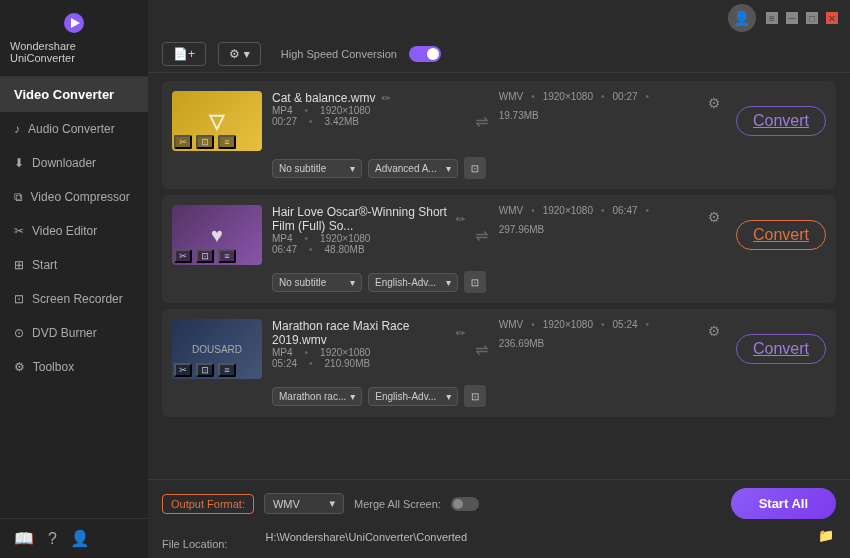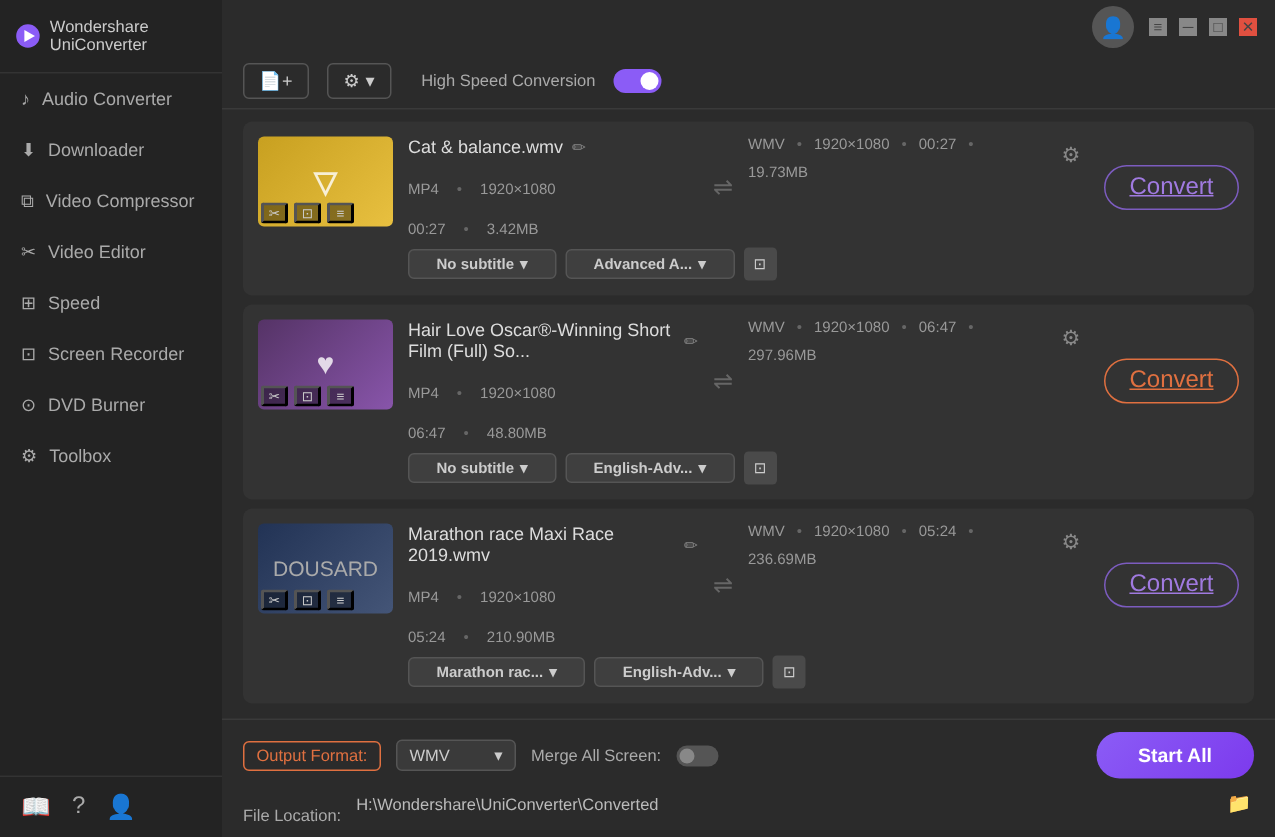--- a/index.html
+++ b/index.html
@@ -21,20 +21,21 @@
       display: flex;
       flex-direction: column;
       height: 558px;
     }
     .sidebar-header {
       display: flex;
       align-items: center;
       padding: 12px 10px;
       gap: 6px;
       border-bottom: 1px solid #333;
+      flex-direction: column;
     }
     .app-logo {
       width: 22px;
       height: 22px;
     }
     .app-title {
       font-size: 11px;
       color: #ccc;
       font-weight: 500;
     }
@@ -251,21 +252,21 @@
       align-items: center;
       justify-content: center;
       font-size: 9px;
       color: #ccc;
       cursor: pointer;
     }
     .video-info {
       flex: 1;
       display: flex;
       flex-direction: column;
-      gap: 16px;
+      gap: 0;
     }
     .video-title-row {
       display: flex;
       align-items: center;
       gap: 6px;
     }
     .video-title {
       font-size: 12px;
       font-weight: 500;
       color: #ddd;
@@ -335,28 +336,27 @@
       align-items: center;
       gap: 6px;
       padding-left: 100px;
     }
     .select-dropdown {
       background: #3f3f3f;
       border: 1px solid #555;
       border-radius: 4px;
       color: #ccc;
       font-size: 10px;
-      padding: 3px 18px;
+      padding: 3px 6px;
       cursor: pointer;
       display: flex;
       align-items: center;
       justify-content: space-between;
       gap: 4px;
       min-width: 90px;
-      font-weight: bold;
     }
     .subtitle-icon-btn {
       width: 22px;
       height: 22px;
       background: #4a4a4a;
       border-radius: 3px;
       display: flex;
       align-items: center;
       justify-content: center;
       font-size: 10px;
@@ -433,20 +433,21 @@
     }
     .file-location-label {
       font-size: 11px;
       color: #aaa;
       margin-top: 15px;
     }
     .file-location-path {
       font-size: 11px;
       color: #bbb;
       flex: 1;
+      margin-left: 28px;
     }
     .folder-icon-btn {
       width: 18px;
       height: 18px;
       cursor: pointer;
       font-size: 13px;
       color: #aaa;
     }
     .thumb-text {
       font-size: 20px;
@@ -458,39 +459,40 @@
 <body>
 
 <div class="sidebar">
   <div class="sidebar-header">
     <svg class="app-logo" viewBox="0 0 22 22">
       <circle cx="11" cy="11" r="10" fill="#8b5cf6"></circle>
       <polygon points="8,6 17,11 8,16" fill="white"></polygon>
     </svg>
     <span class="app-title">Wondershare UniConverter</span>
   </div>
+  <div class="sidebar-main-item">Video Converter</div>
   <div class="sidebar-item">
     <span>♪</span>
     <span>Audio Converter</span>
   </div>
   <div class="sidebar-item">
     <span>⬇</span>
     <span>Downloader</span>
   </div>
   <div class="sidebar-item">
     <span>⧉</span>
     <span>Video Compressor</span>
   </div>
   <div class="sidebar-item">
     <span>✂</span>
     <span>Video Editor</span>
   </div>
   <div class="sidebar-item">
     <span>⊞</span>
-    <span>Speed</span>
+    <span>Start</span>
   </div>
   <div class="sidebar-item">
     <span>⊡</span>
     <span>Screen Recorder</span>
   </div>
   <div class="sidebar-item">
     <span>⊙</span>
     <span>DVD Burner</span>
   </div>
   <div class="sidebar-item">
@@ -642,21 +644,21 @@
           <span>English-Adv...</span>
           <span>▾</span>
         </div>
         <button class="subtitle-icon-btn">⊡</button>
       </div>
     </div>
 
     <div class="video-card">
       <div class="video-card-top">
         <div class="video-thumb video-thumb-3">
-          <span style="font-size:14px;color:#aaa;padding:2px;">DOUSARD</span>
+          <span style="font-size:10px;color:#aaa;padding:2px;">DOUSARD</span>
           <div class="thumb-actions">
             <button class="thumb-action-btn">✂</button>
             <button class="thumb-action-btn">⊡</button>
             <button class="thumb-action-btn">≡</button>
           </div>
         </div>
         <div class="video-info">
           <div class="video-title-row">
             <span class="video-title">Marathon race  Maxi Race 2019.wmv</span>
             <span class="video-edit-icon">✏</span>

